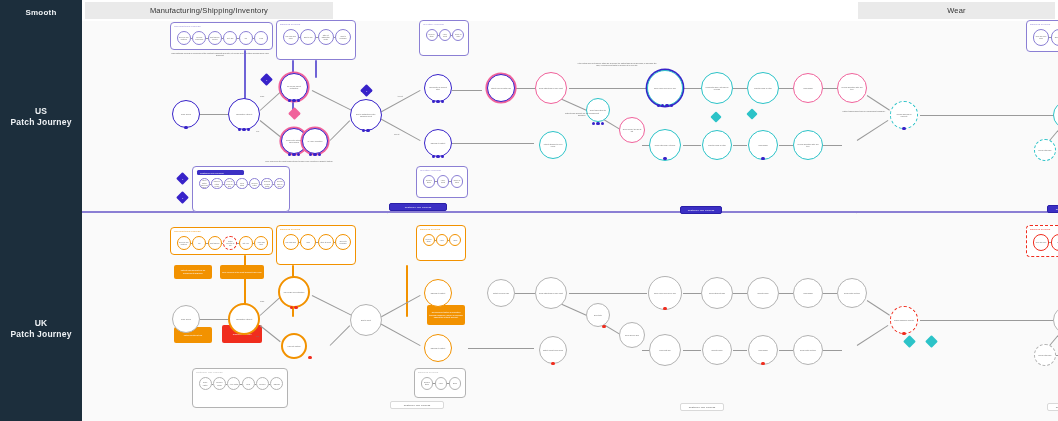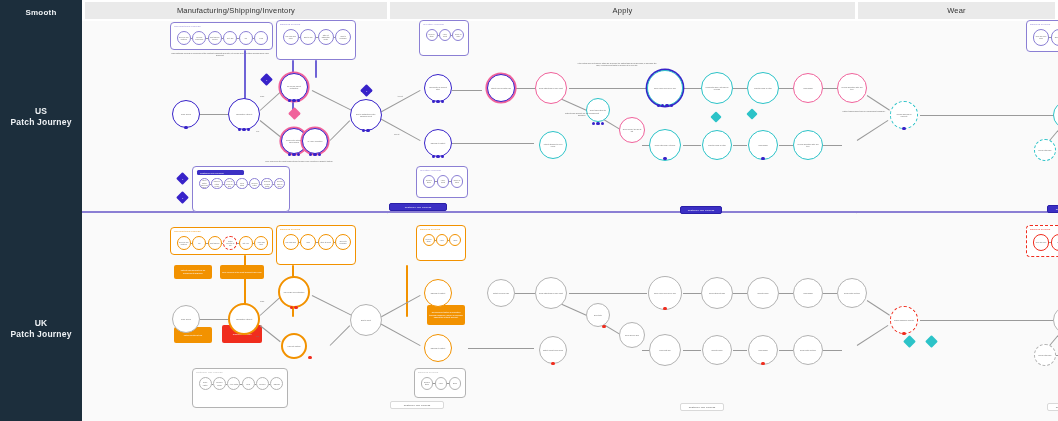--- a/index.html
+++ b/index.html
@@ -28,21 +28,21 @@
   
   .canvas{position:relative;width:976px;height:421px;background:#fafafa;}
 
   
   .headers{position:absolute;left:0;top:0;width:976px;height:21px;background:#ffffff;}
   .hdr{
     position:absolute;top:2px;height:17px;background:#eaeaea;
     display:flex;align-items:center;justify-content:center;
     font-size:7.5px;color:#333;letter-spacing:.2px;
   }
-  .hdr-mfg{left:3px;width:302px;}
+  .hdr-mfg{left:3px;width:248px;}
   .hdr-apply{left:308px;width:465px;}
   .hdr-wear{left:776px;width:197px;}
 
   
   .row{position:absolute;left:0;width:976px;}
   .row-us{top:21px;height:190px;background:#fafafa;}
   .row-uk{top:214px;height:207px;background:#fafafa;}
   .row-divider{position:absolute;left:0;top:211px;width:976px;height:2px;background:#8b7fd4;}
   .col-sep{position:absolute;top:21px;width:1px;height:400px;background:#ececec;}
   .col-sep-a{left:305px;}
@@ -127,21 +127,20 @@
     <div class="side-label side-uk">
       <span>UK</span><br>
       <span>Patch Journey</span>
     </div>
   </div>
 
   <div class="canvas">
 
     <div class="headers">
       <div class="hdr hdr-mfg">Manufacturing/Shipping/Inventory</div>
-      <div class="hdr hdr-apply">Apply</div>
       <div class="hdr hdr-wear">Wear</div>
     </div>
 
     <div class="col-sep col-sep-a"></div>
     <div class="col-sep col-sep-b"></div>
     <div class="row-divider"></div>
 
     <div class="row row-us" id="row-us"></div>
 
     <div class="row row-uk" id="row-uk"></div>

